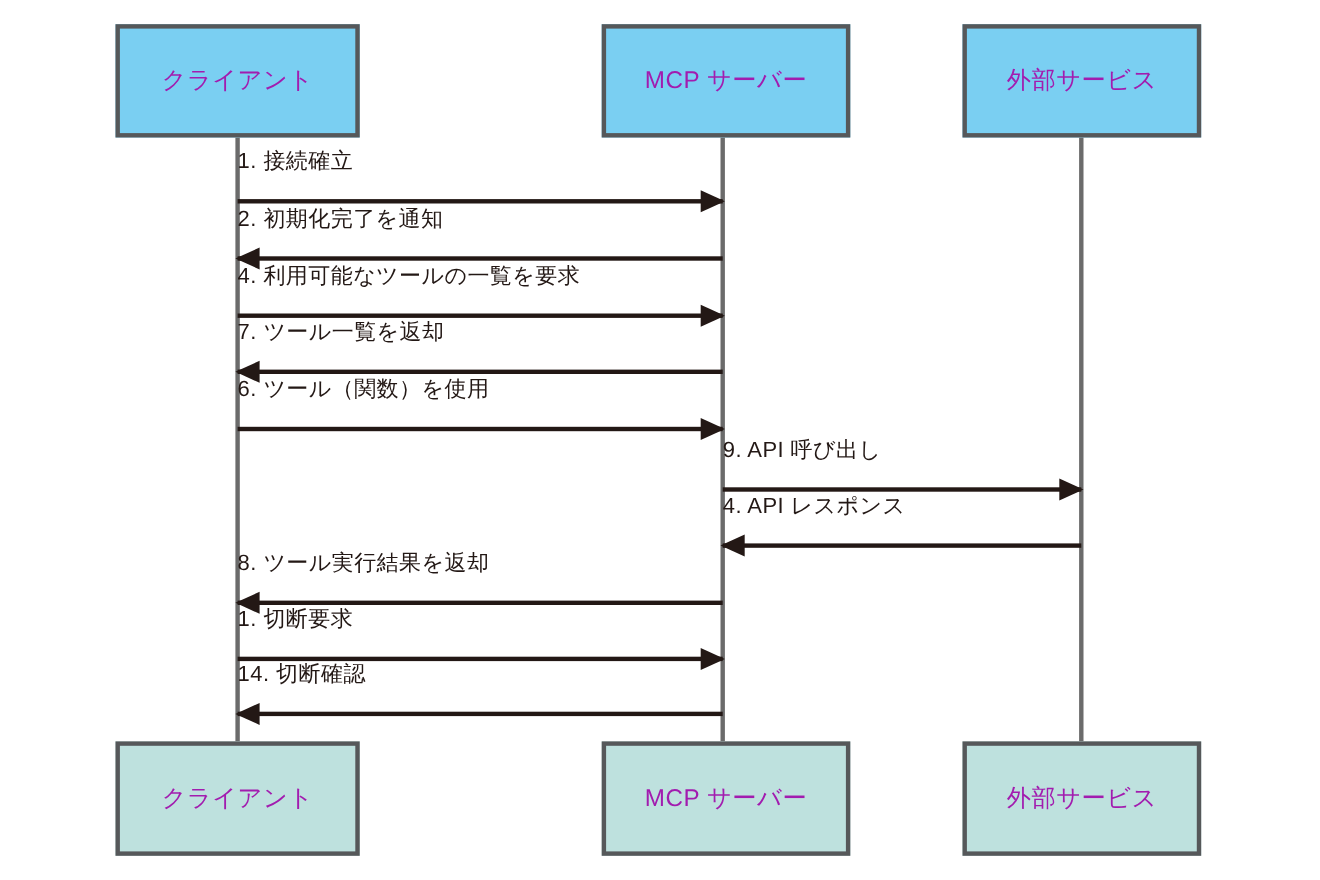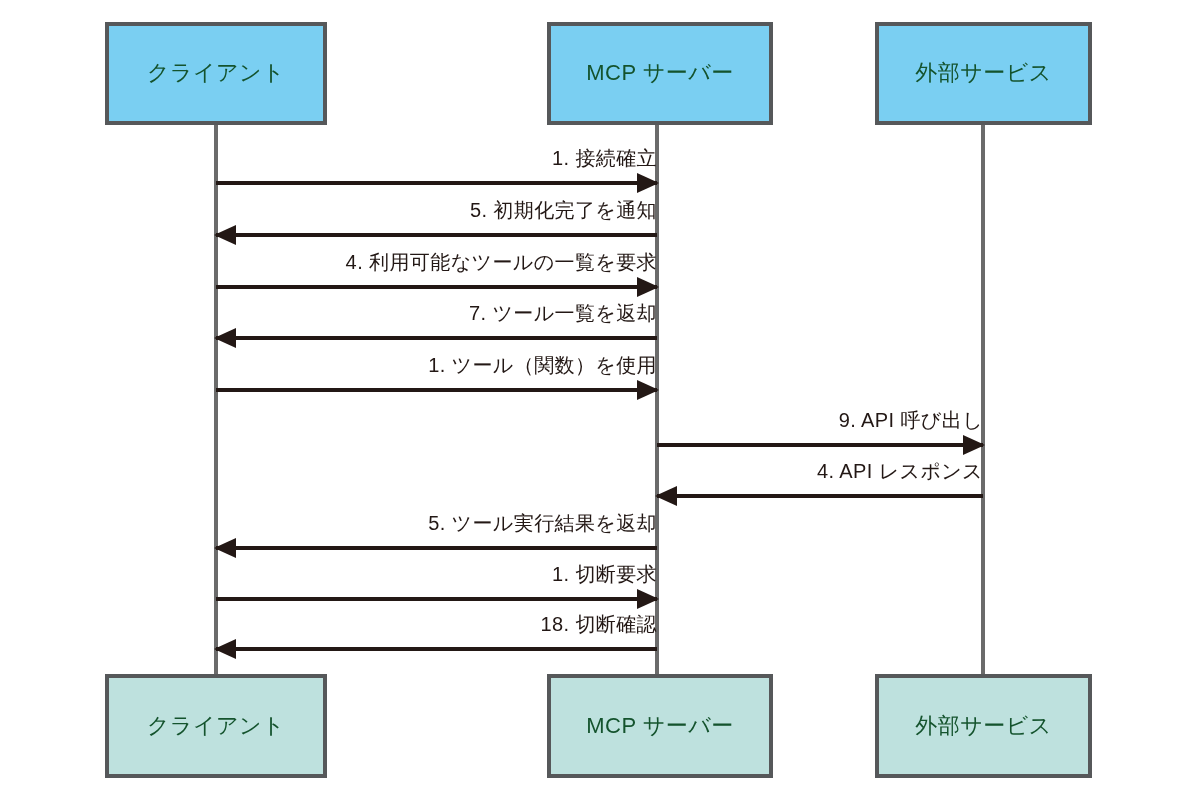--- a/index.html
+++ b/index.html
@@ -25,21 +25,21 @@
     height: 549px;
   }
   .actor-box {
     position: absolute;
     box-sizing: border-box;
     border: 4px solid #56585a;
     display: flex;
     align-items: center;
     justify-content: center;
     text-align: center;
-    color: #14532d;
+    color: #a21caf;
     font-size: 22px;
     letter-spacing: 0.5px;
     line-height: 1.2;
   }
   .actor-box.top {
     background: #7ACFF2;
   }
   .actor-box.bottom {
     background: #BEE1DE;
   }
@@ -51,22 +51,22 @@
     position: absolute;
     left: 0;
     top: 0;
     height: 4px;
     background: #231815;
   }
   .msg-label {
     position: absolute;
     left: 0;
     width: 100%;
-    bottom: 9px;
-    text-align: right;
+    bottom: 21px;
+    text-align: left;
     font-size: 20px;
     color: #231815;
     white-space: nowrap;
     letter-spacing: 0.4px;
   }
   .arrow-head {
     position: absolute;
     top: -8px;
     width: 0;
     height: 0;
@@ -112,63 +112,63 @@
     <div class="msg" style="left: 216px; top: 181px; width: 441px;">
       <div class="msg-line" style="width: 100%;">
         <div class="arrow-head right"></div>
       </div>
       <div class="msg-label">1. 接続確立</div>
     </div>
     <div class="msg" style="left: 216px; top: 233px; width: 441px;">
       <div class="msg-line" style="width: 100%;">
         <div class="arrow-head left"></div>
       </div>
-      <div class="msg-label">5. 初期化完了を通知</div>
+      <div class="msg-label">2. 初期化完了を通知</div>
     </div>
     <div class="msg" style="left: 216px; top: 285px; width: 441px;">
       <div class="msg-line" style="width: 100%;">
         <div class="arrow-head right"></div>
       </div>
       <div class="msg-label">4. 利用可能なツールの一覧を要求</div>
     </div>
     <div class="msg" style="left: 216px; top: 336px; width: 441px;">
       <div class="msg-line" style="width: 100%;">
         <div class="arrow-head left"></div>
       </div>
       <div class="msg-label">7. ツール一覧を返却</div>
     </div>
     <div class="msg" style="left: 216px; top: 388px; width: 441px;">
       <div class="msg-line" style="width: 100%;">
         <div class="arrow-head right"></div>
       </div>
-      <div class="msg-label">1. ツール（関数）を使用</div>
+      <div class="msg-label">6. ツール（関数）を使用</div>
     </div>
     <div class="msg" style="left: 657px; top: 443px; width: 326px;">
       <div class="msg-line" style="width: 100%;">
         <div class="arrow-head right"></div>
       </div>
       <div class="msg-label">9. API 呼び出し</div>
     </div>
     <div class="msg" style="left: 657px; top: 494px; width: 326px;">
       <div class="msg-line" style="width: 100%;">
         <div class="arrow-head left"></div>
       </div>
       <div class="msg-label">4. API レスポンス</div>
     </div>
     <div class="msg" style="left: 216px; top: 546px; width: 441px;">
       <div class="msg-line" style="width: 100%;">
         <div class="arrow-head left"></div>
       </div>
-      <div class="msg-label">5. ツール実行結果を返却</div>
+      <div class="msg-label">8. ツール実行結果を返却</div>
     </div>
     <div class="msg" style="left: 216px; top: 597px; width: 441px;">
       <div class="msg-line" style="width: 100%;">
         <div class="arrow-head right"></div>
       </div>
       <div class="msg-label">1. 切断要求</div>
     </div>
     <div class="msg" style="left: 216px; top: 647px; width: 441px;">
       <div class="msg-line" style="width: 100%;">
         <div class="arrow-head left"></div>
       </div>
-      <div class="msg-label">18. 切断確認</div>
+      <div class="msg-label">14. 切断確認</div>
     </div>
   </div>
 
 </body></html>

